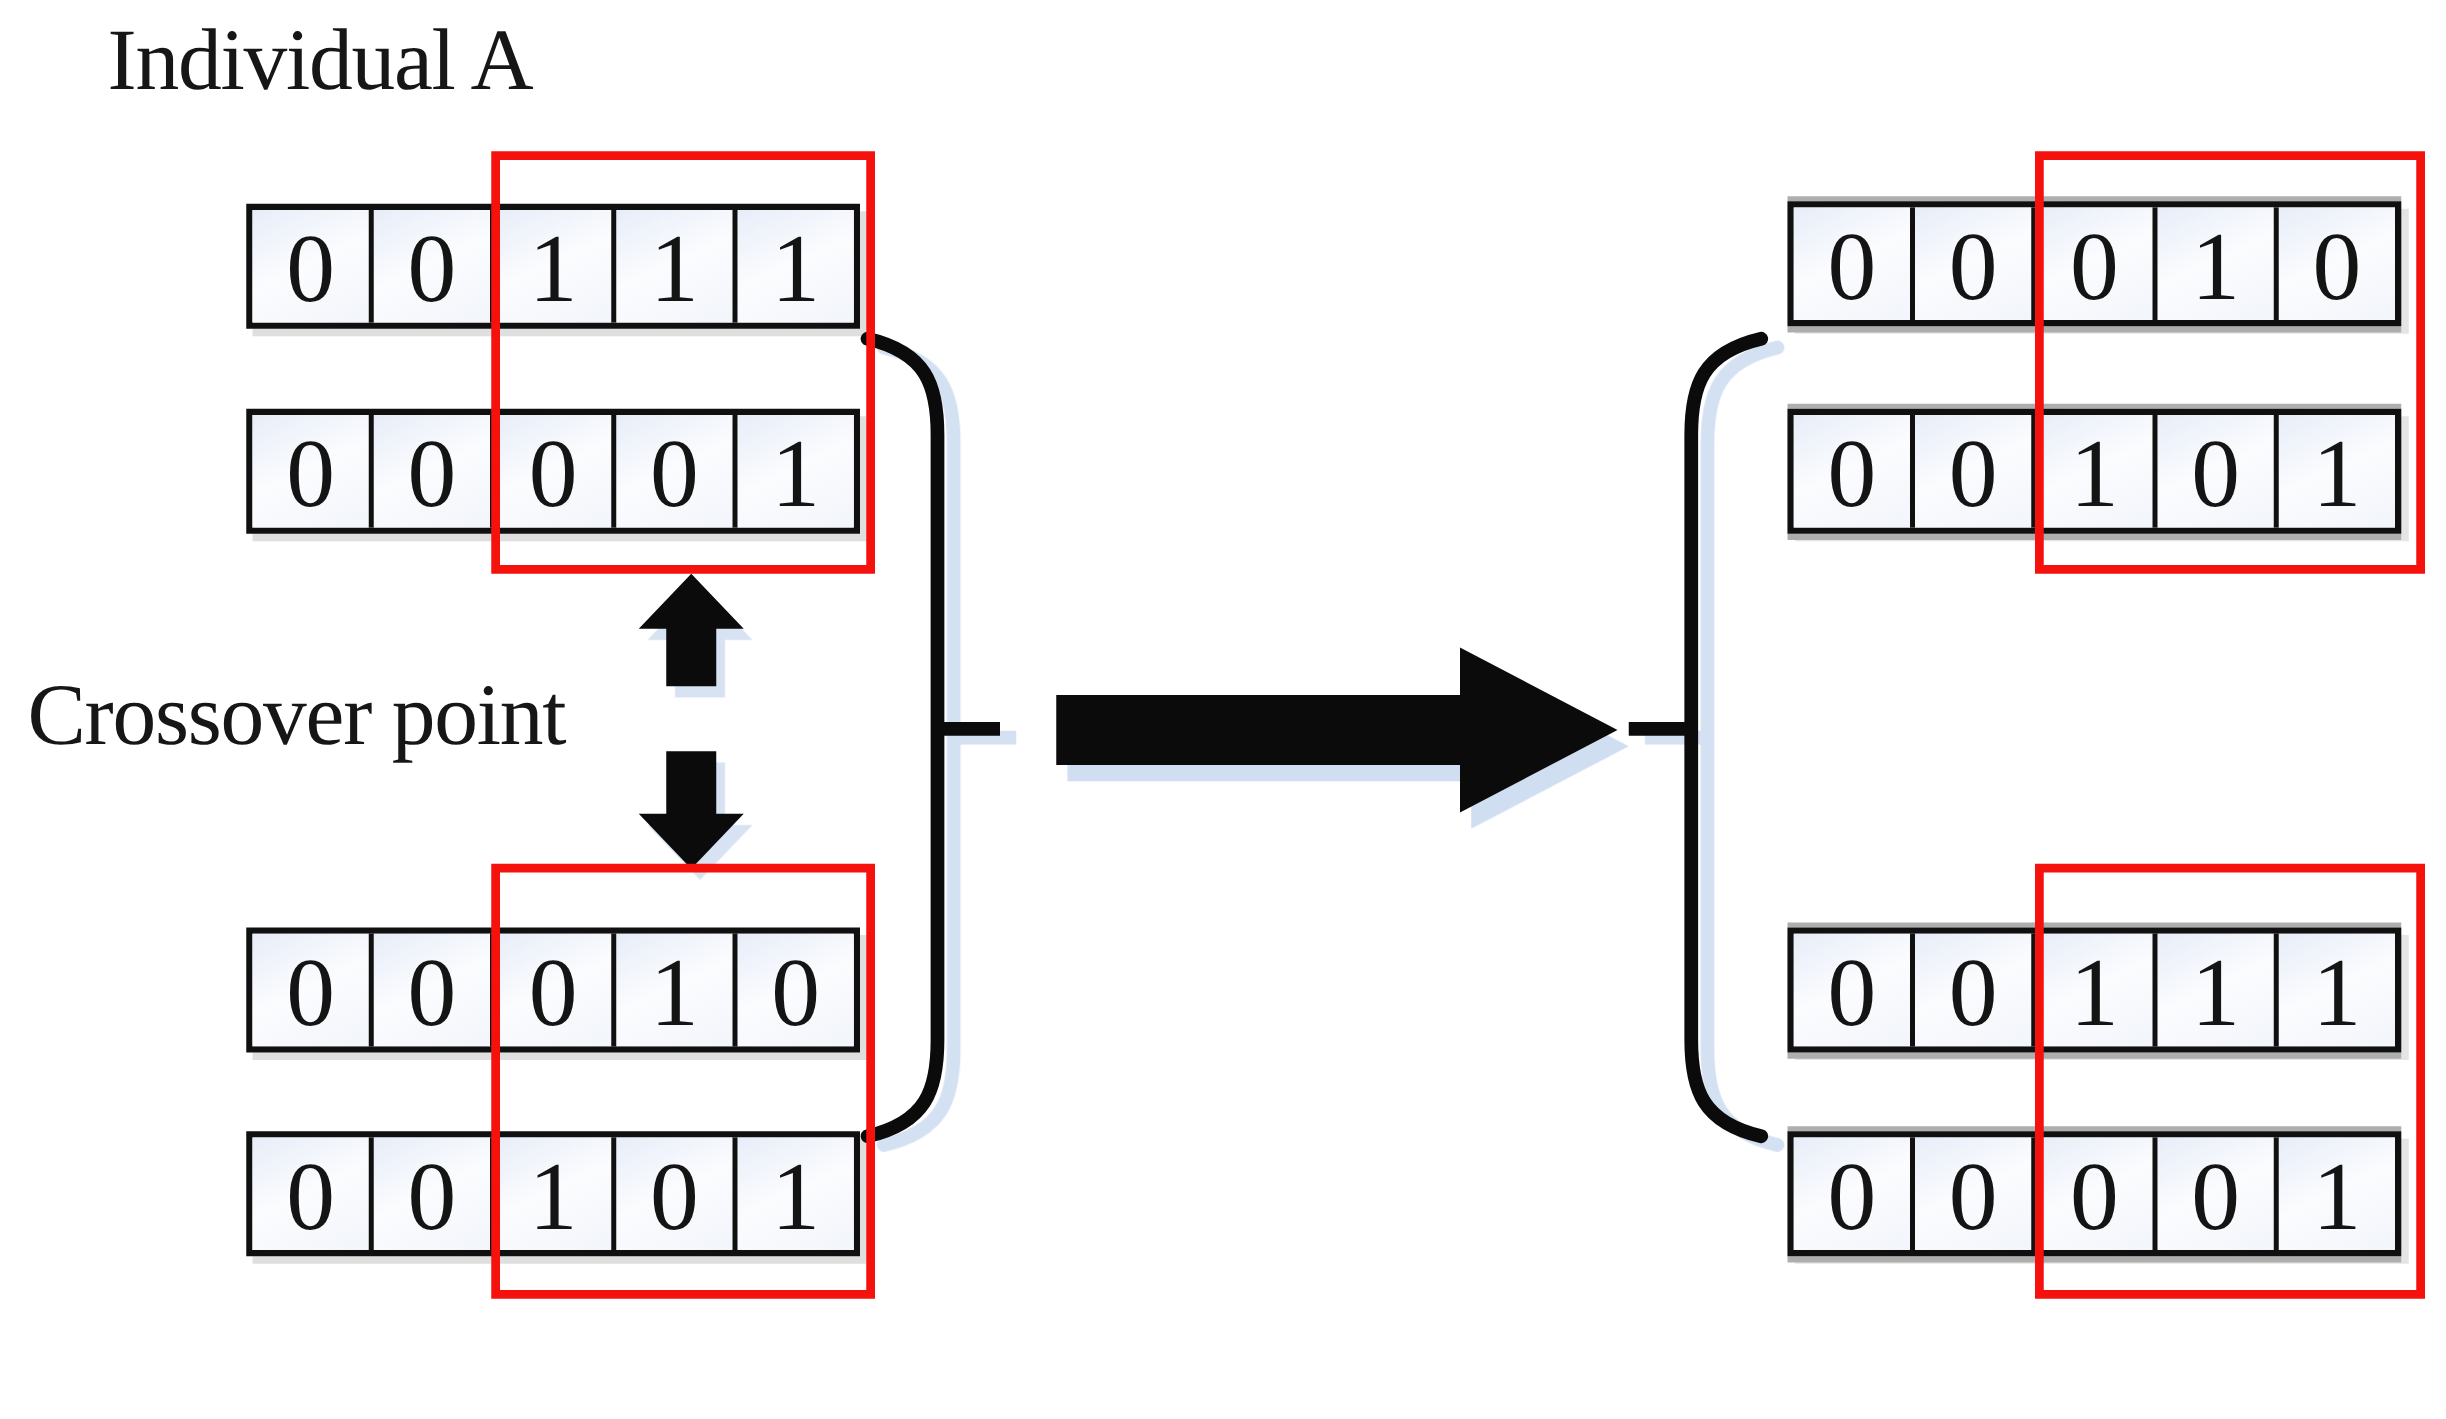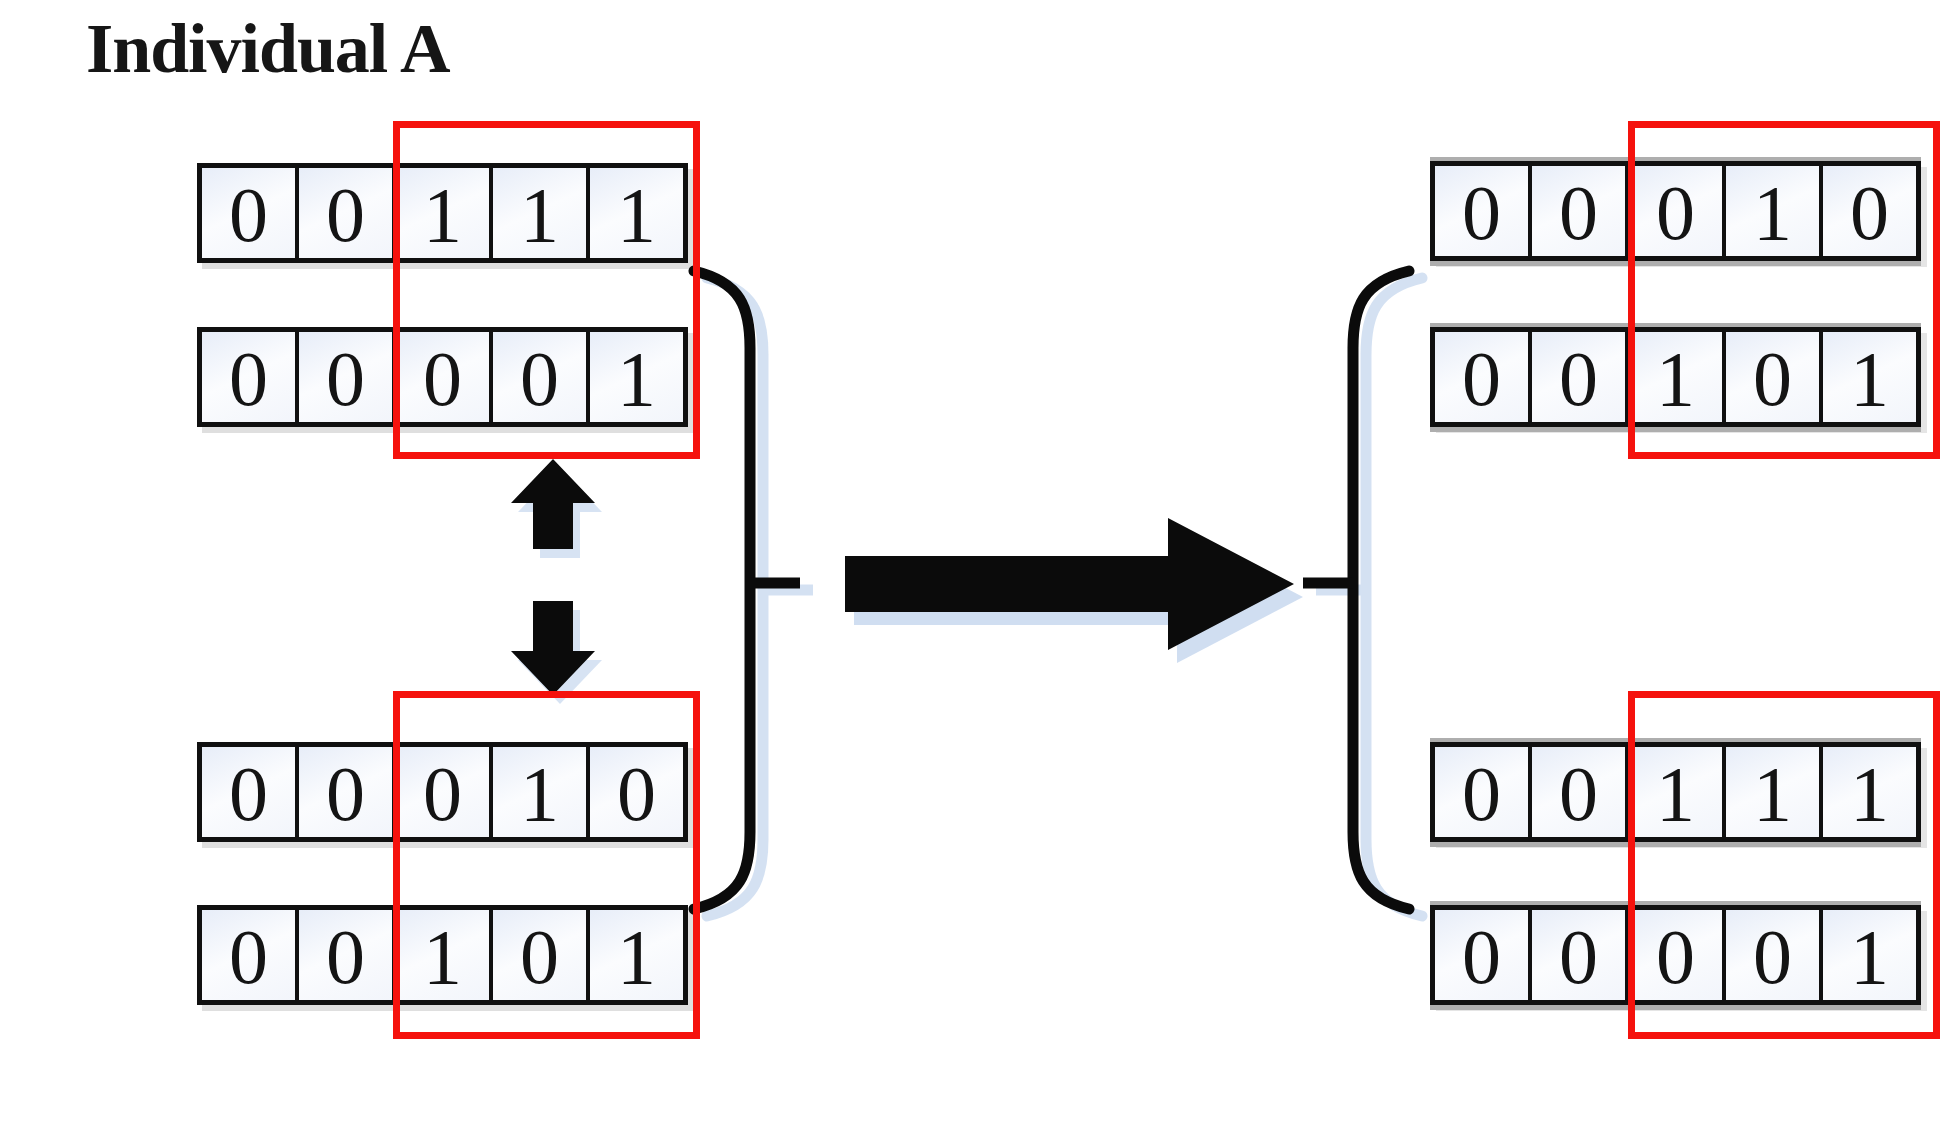--- a/index.html
+++ b/index.html
@@ -3,21 +3,21 @@
 <meta charset="utf-8">
 <style>
   html,body{margin:0;padding:0;}
   body{
     width:1957px;height:1135px;background:#ffffff;position:relative;
     font-family:"Liberation Serif", serif;color:#141414;overflow:hidden;
   }
   .stage{position:absolute;inset:0;}
   .lbl{
     position:absolute;font-size:70px;line-height:1.05;color:#161616;
-    white-space:nowrap;letter-spacing:-1px;font-weight:bold;
+    white-space:nowrap;letter-spacing:-1px;
   }
   
   .bitrow{
     position:absolute;display:flex;box-sizing:border-box;
     width:491px;height:100px;border:5px solid #101010;background:#ffffff;
     box-shadow:5px 6px 0 rgba(140,140,140,0.28);
   }
   .bitrow.soft{
     box-shadow:0 -4px 0 #aeaeae, 0 5px 0 #aeaeae, 6px 6px 0 rgba(150,150,150,0.25);
   }
@@ -38,20 +38,21 @@
   .sh-right{filter:drop-shadow(13px 7px 0 rgba(176,200,232,0.55));}
   .sh-down{filter:drop-shadow(9px 13px 0 rgba(176,200,232,0.60));}
   .sh-small{filter:drop-shadow(7px 9px 0 rgba(176,200,232,0.50));}
 </style>
 </head>
 <body>
 
 <div class="stage">
 
   <div class="lbl" style="left:86px;top:12px;">Individual A</div>
+  <div class="lbl" style="left:22px;top:536px;">Crossover point</div>
 
   <div class="bitrow" style="left:197px;top:163px;">
     <div class="cell">0</div>
     <div class="cell">0</div>
     <div class="cell">1</div>
     <div class="cell">1</div>
     <div class="cell">1</div>
   </div>
   <div class="bitrow" style="left:197px;top:327px;">
     <div class="cell">0</div>

